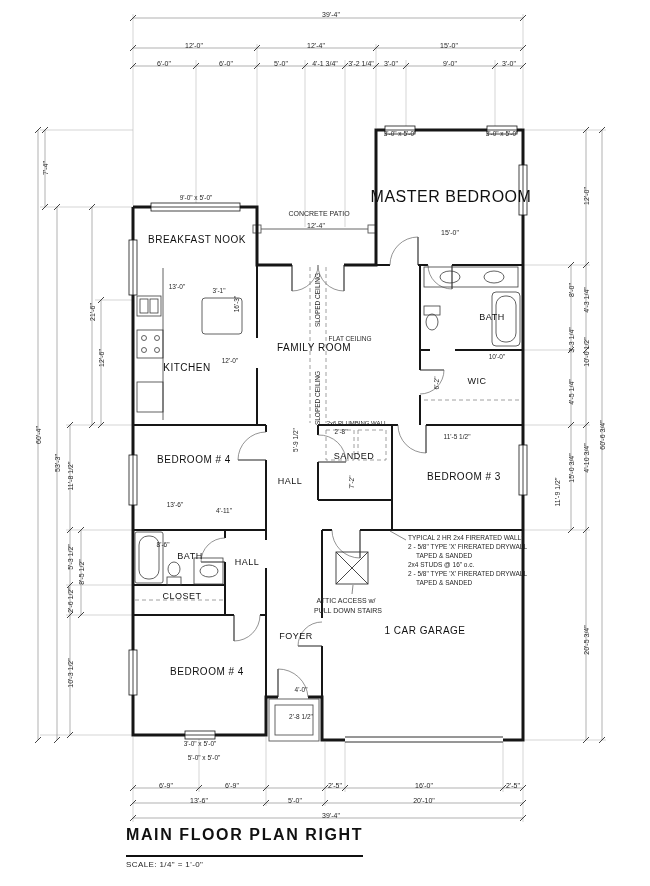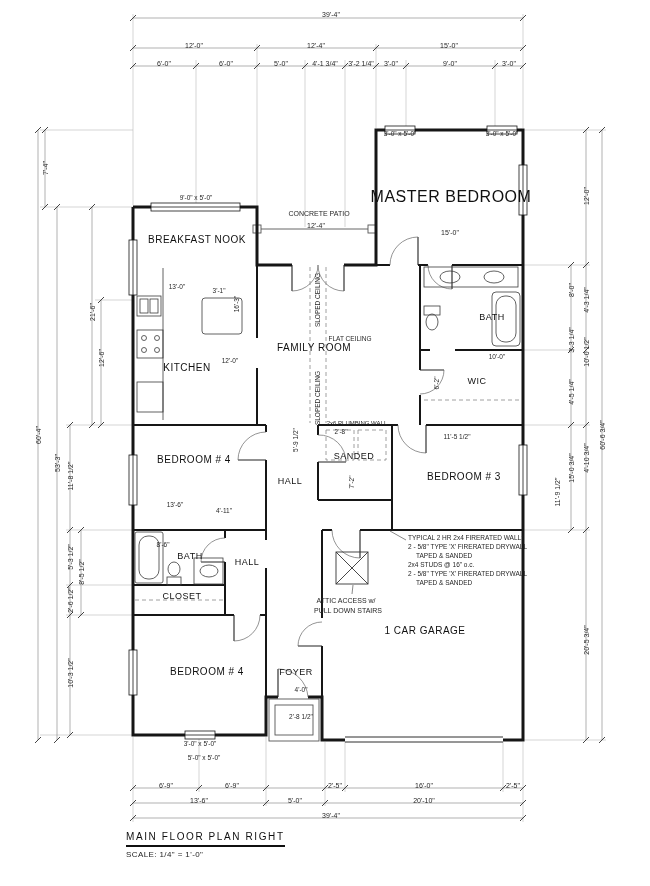--- a/index.html
+++ b/index.html
@@ -5,22 +5,22 @@
   html,body{margin:0;padding:0;background:#ffffff;}
   body{width:650px;height:886px;font-family:"Liberation Sans",sans-serif;}
   .stage{position:relative;width:650px;height:886px;background:#ffffff;overflow:hidden;}
   .stage svg{position:absolute;left:0;top:0;}
   #label-layer{position:absolute;left:0;top:0;width:650px;height:886px;}
   .lbl{position:absolute;white-space:nowrap;color:#1d1d1d;line-height:1;}
   .room{font-size:10px;letter-spacing:.5px;color:#101010;}
   .dim{font-size:7px;color:#262626;}
   .note{font-size:6.5px;color:#262626;}
   .titleblock{position:absolute;left:126px;top:826px;}
-  .plan-title{font-size:10px;font-weight:400;letter-spacing:1.6px;color:#101010;
-              border-bottom:2px solid #101010;padding-bottom:3px;display:inline-block;}
+  .plan-title{font-size:16px;font-weight:700;letter-spacing:1.6px;color:#101010;
+              border-bottom:2px solid #101010;padding-bottom:11px;display:inline-block;}
   .plan-scale{font-size:8px;letter-spacing:.4px;color:#222;margin-top:3px;}
 </style>
 </head>
 <body>
 
 <div class="stage">
 
   <svg width="650" height="886" viewBox="0 0 650 886">
 
     <g fill="none">
@@ -113,21 +113,21 @@
       <span class="lbl room" style="left: 492px; top: 317px; font-size: 9px; transform: translate(-50%, -50%);">BATH</span>
       <span class="lbl room" style="left: 477px; top: 381px; font-size: 9px; transform: translate(-50%, -50%);">WIC</span>
       <span class="lbl room" style="left: 194px; top: 460px; font-size: 10px; transform: translate(-50%, -50%);">BEDROOM # 4</span>
       <span class="lbl room" style="left: 290px; top: 481px; font-size: 9px; transform: translate(-50%, -50%);">HALL</span>
       <span class="lbl room" style="left: 354px; top: 456px; font-size: 9px; transform: translate(-50%, -50%);">SANDED</span>
       <span class="lbl room" style="left: 464px; top: 477px; font-size: 10px; transform: translate(-50%, -50%);">BEDROOM # 3</span>
       <span class="lbl room" style="left: 190px; top: 556px; font-size: 9px; transform: translate(-50%, -50%);">BATH</span>
       <span class="lbl room" style="left: 247px; top: 562px; font-size: 9px; transform: translate(-50%, -50%);">HALL</span>
       <span class="lbl room" style="left: 182px; top: 596px; font-size: 9px; transform: translate(-50%, -50%);">CLOSET</span>
       <span class="lbl room" style="left: 207px; top: 672px; font-size: 10px; transform: translate(-50%, -50%);">BEDROOM # 4</span>
-      <span class="lbl room" style="left: 296px; top: 672px; font-size: 9px; transform: translate(-50%, -50%);">FOYER</span>
+      <span class="lbl room" style="left: 296px; top: 636px; font-size: 9px; transform: translate(-50%, -50%);">FOYER</span>
       <span class="lbl room" style="left: 425px; top: 631px; font-size: 10px; transform: translate(-50%, -50%);">1 CAR GARAGE</span>
       <span class="lbl dim" style="left: 331px; top: 14px; transform: translate(-50%, -50%);">39'-4"</span>
       <span class="lbl dim" style="left: 194px; top: 45px; transform: translate(-50%, -50%);">12'-0"</span>
       <span class="lbl dim" style="left: 316px; top: 45px; transform: translate(-50%, -50%);">12'-4"</span>
       <span class="lbl dim" style="left: 449px; top: 45px; transform: translate(-50%, -50%);">15'-0"</span>
       <span class="lbl dim" style="left: 164px; top: 63px; transform: translate(-50%, -50%);">6'-0"</span>
       <span class="lbl dim" style="left: 226px; top: 63px; transform: translate(-50%, -50%);">6'-0"</span>
       <span class="lbl dim" style="left: 281px; top: 63px; transform: translate(-50%, -50%);">5'-0"</span>
       <span class="lbl dim" style="left: 325px; top: 63px; transform: translate(-50%, -50%);">4'-1 3/4"</span>
       <span class="lbl dim" style="left: 361px; top: 63px; transform: translate(-50%, -50%);">3'-2 1/4"</span>

